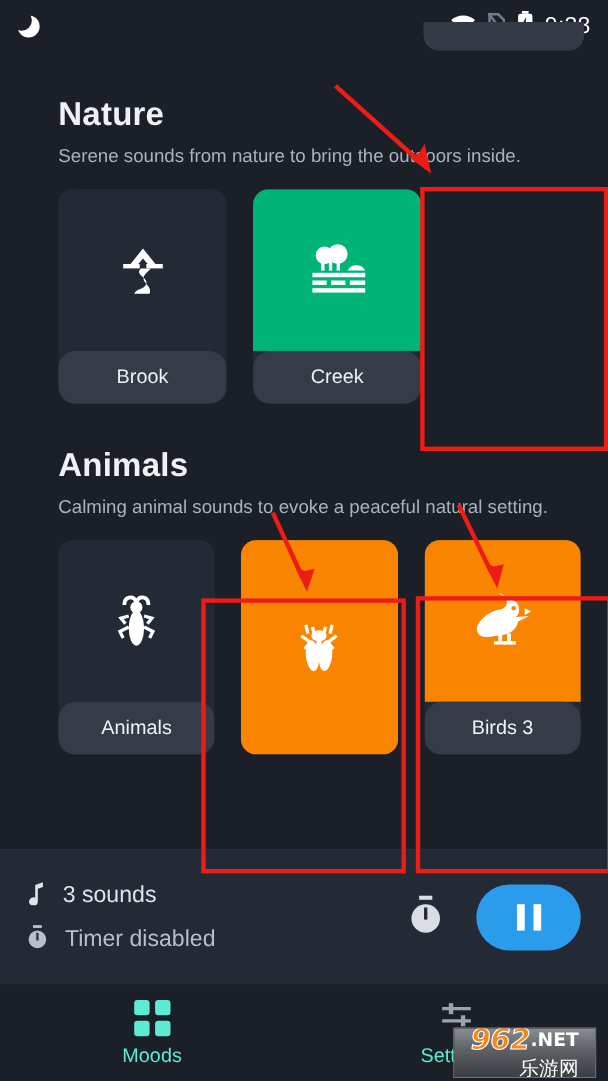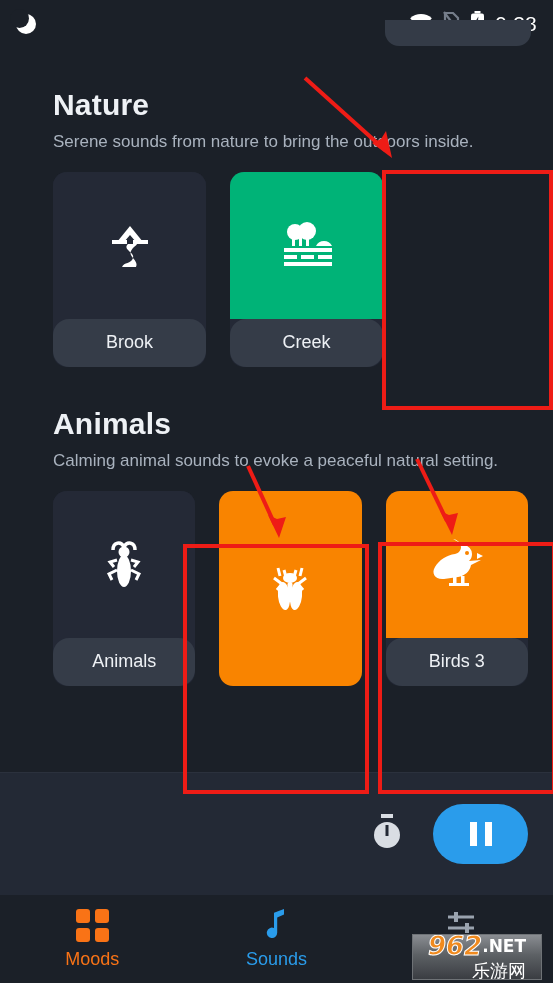--- a/index.html
+++ b/index.html
@@ -112,21 +112,21 @@
   
   .bottomnav {
     position: absolute; left: 0; top: 895px;
     width: 553px; height: 88px;
     background: #1b2028;
     display: flex; align-items: center;
   }
   .nav-item {
     flex: 1; display: flex; flex-direction: column;
     align-items: center; justify-content: center; gap: 7px;
-    color: #f97316;
+    color: #5eead4;
   }
   .nav-item.active { color: #2a9ceb; }
   .nav-label { font-size: 18px; }
   .grid-ico { display: grid; grid-template-columns: 14px 14px; grid-gap: 5px; }
   .grid-ico i { display: block; width: 14px; height: 14px; border-radius: 3px; background: currentColor; }
 
   
   .ann-box {
     position: absolute; border: 4px solid #ee1c16;
     pointer-events: none;
@@ -297,20 +297,40 @@
           </div>
           <div class="card-label">Birds 3</div>
         </div>
 
       </div>
     </div>
 
   </div>
 
   <div class="playerbar">
+    <div class="pb-info">
+      <div class="pb-line">
+        <span>
+          <svg width="16" height="22" viewBox="0 0 16 22">
+            <path d="M14 1 L7 3.6 V15 a4 4 0 1 0 2.4 3.6 V7 L14 5.4 Z" fill="#dfe4ea"></path>
+          </svg>
+        </span>
+        <span class="txt">3 sounds</span>
+      </div>
+      <div class="pb-line">
+        <span>
+          <svg width="18" height="22" viewBox="0 0 18 22">
+            <rect x="5" y="0" width="8" height="2.6" fill="#b7bfca"></rect>
+            <circle cx="9" cy="13" r="8" fill="#b7bfca"></circle>
+            <rect x="8" y="7" width="2" height="7" fill="#232935"></rect>
+          </svg>
+        </span>
+        <span class="txt dim">Timer disabled</span>
+      </div>
+    </div>
     <div class="pb-ctrls">
       <div class="timer-btn">
         <span>
           <svg width="30" height="36" viewBox="0 0 30 36">
             <rect x="9" y="0" width="12" height="4" fill="#d9dde3"></rect>
             <circle cx="15" cy="21" r="13" fill="#d9dde3"></circle>
             <rect x="13.5" y="11" width="3" height="11" fill="#232935"></rect>
           </svg>
         </span>
       </div>
@@ -325,28 +345,20 @@
 
   <div class="bottomnav">
     <div class="nav-item">
       <span class="grid-ico">
           <i></i>
           <i></i>
           <i></i>
           <i></i>
         </span>
       <span class="nav-label">Moods</span>
-    </div>
-    <div class="nav-item active">
-      <span>
-        <svg width="22" height="30" viewBox="0 0 22 30">
-          <path d="M19 1 L9 4.7 V20 a5.2 5.2 0 1 0 3.2 4.8 V9.5 L19 6.5 Z" fill="#2a9ceb"></path>
-        </svg>
-      </span>
-      <span class="nav-label">Sounds</span>
     </div>
     <div class="nav-item">
       <span>
         <svg width="30" height="28" viewBox="0 0 30 28">
           <line x1="2" y1="8" x2="28" y2="8" stroke="#9aa3af" stroke-width="3"></line>
           <line x1="2" y1="19" x2="28" y2="19" stroke="#9aa3af" stroke-width="3"></line>
           <rect x="8" y="3" width="4" height="10" fill="#9aa3af"></rect>
           <rect x="19" y="14" width="4" height="10" fill="#9aa3af"></rect>
         </svg>
       </span>

